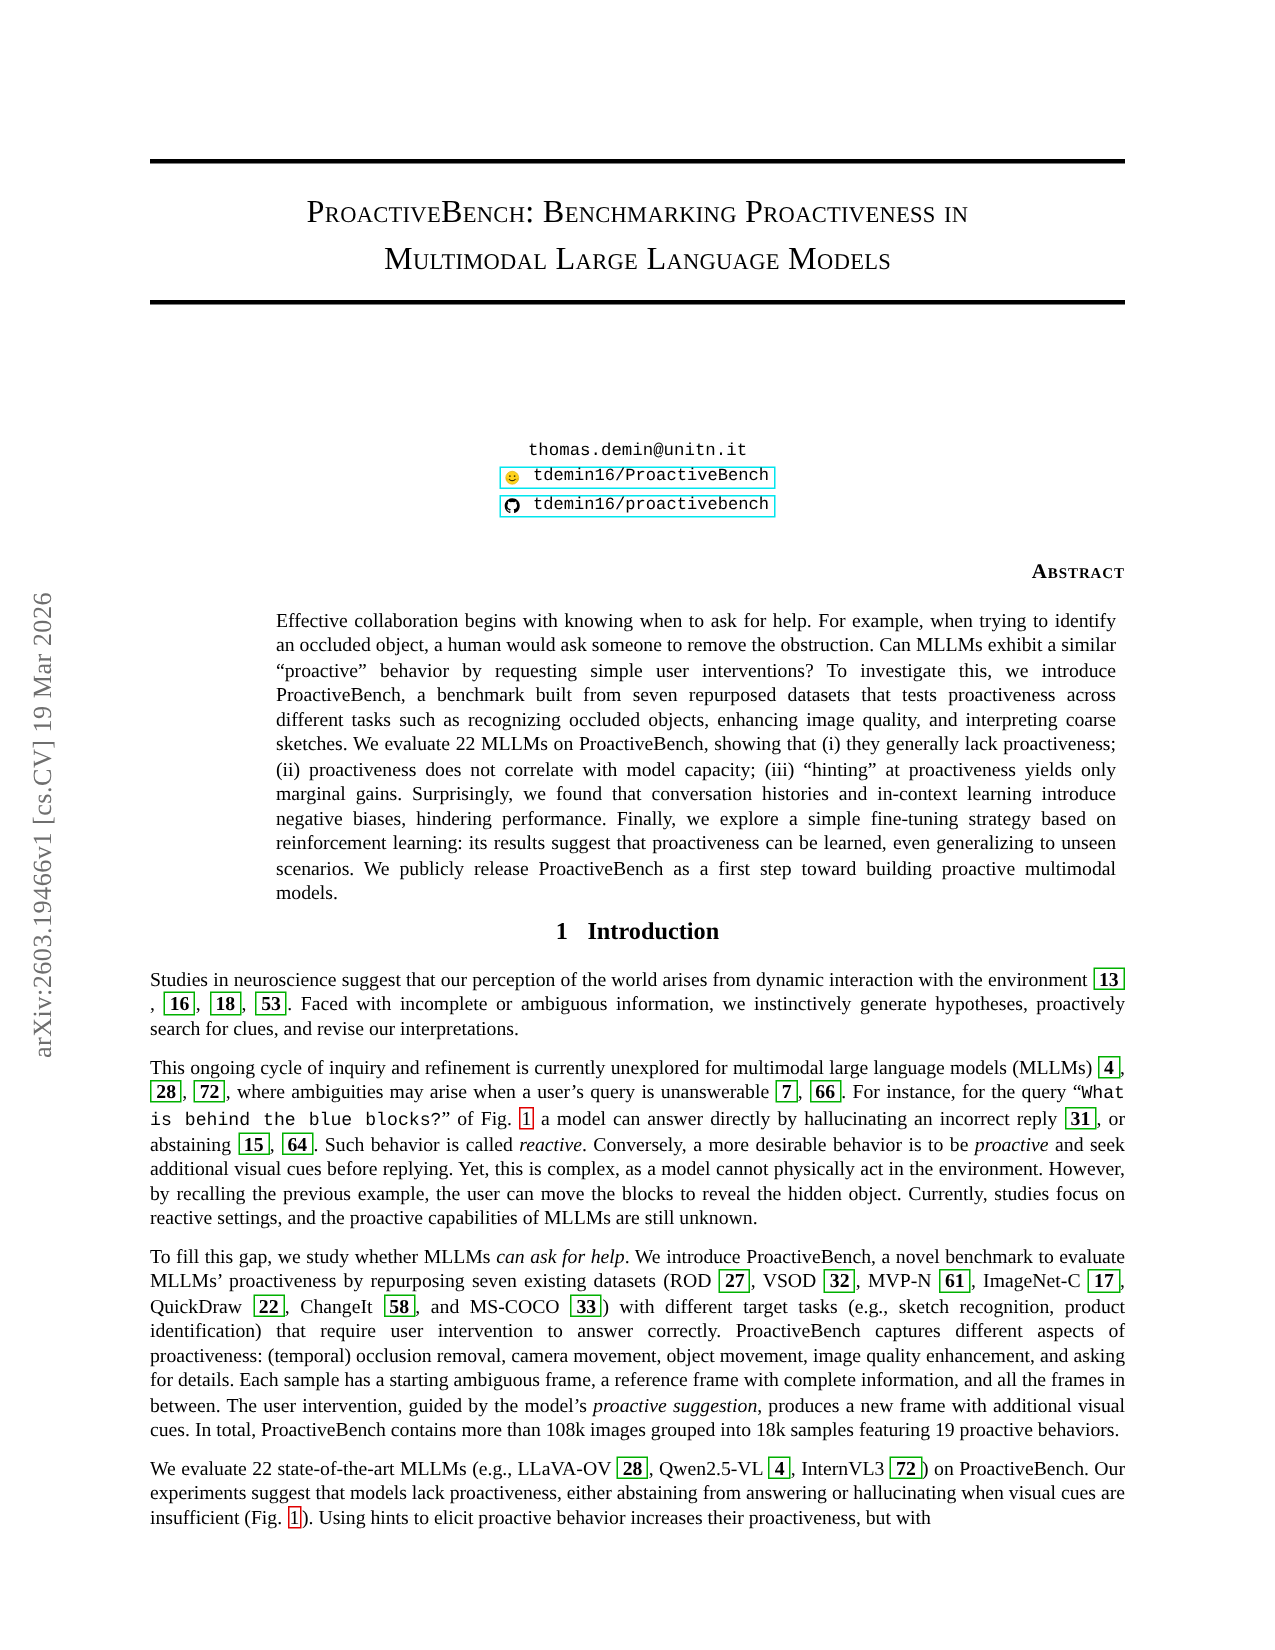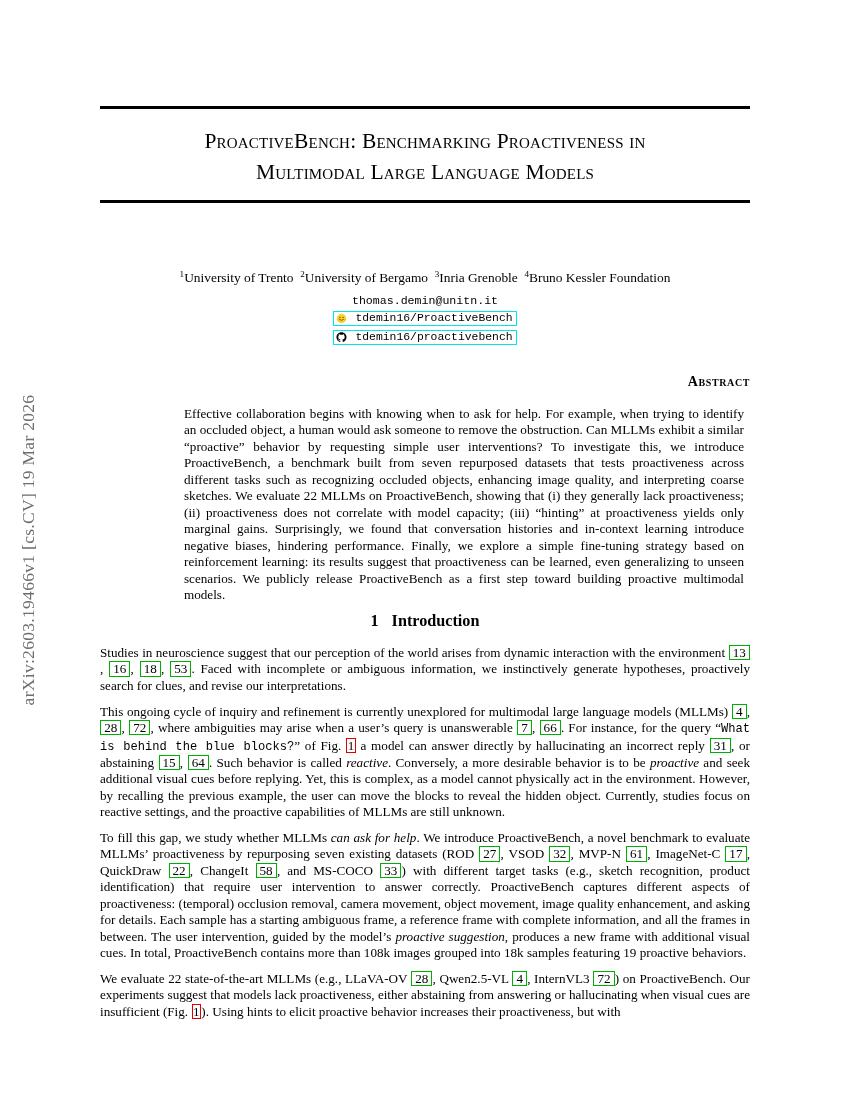--- a/index.html
+++ b/index.html
@@ -191,20 +191,21 @@
   }
 
   
   .cite {
     border: 1.1px solid #00b000;
     padding: 0 3px;
     color: #000000;
     line-height: 1;
     display: inline-block;
     margin: 0 0.2px;
+    font-weight: bold;
   }
   .figref {
     border: 1.1px solid #e00000;
     padding: 0 0.5px;
     color: #000000;
     line-height: 1;
     display: inline-block;
     margin: 0 0.2px;
   }
   .mono {
@@ -225,21 +226,20 @@
     <div class="rule-top"></div>
 
     <div class="title">
       <span>ProactiveBench: Benchmarking Proactiveness in</span><br>
       <span>Multimodal Large Language Models</span>
     </div>
 
     <div class="rule-bottom"></div>
 
 
-    <div class="affils"><sup>1</sup><span>University of Trento</span> &nbsp;<sup>2</sup><span>University of Bergamo</span> &nbsp;<sup>3</sup><span>Inria Grenoble</span> &nbsp;<sup>4</sup><span>Bruno Kessler Foundation</span></div>
 
     <div class="email">thomas.demin@unitn.it</div>
 
     <div class="badge-row hf">
       <span class="badge">
         <span class="badge-icon">
           <svg viewBox="0 0 24 24" width="11" height="11" xmlns="http://www.w3.org/2000/svg">
             <circle cx="12" cy="12" r="9.4" fill="#FFD21E" stroke="#d9ae00" stroke-width="0.9"></circle>
             <circle cx="8.6" cy="9.6" r="1.25" fill="#3a2c00"></circle>
             <circle cx="15.4" cy="9.6" r="1.25" fill="#3a2c00"></circle>

